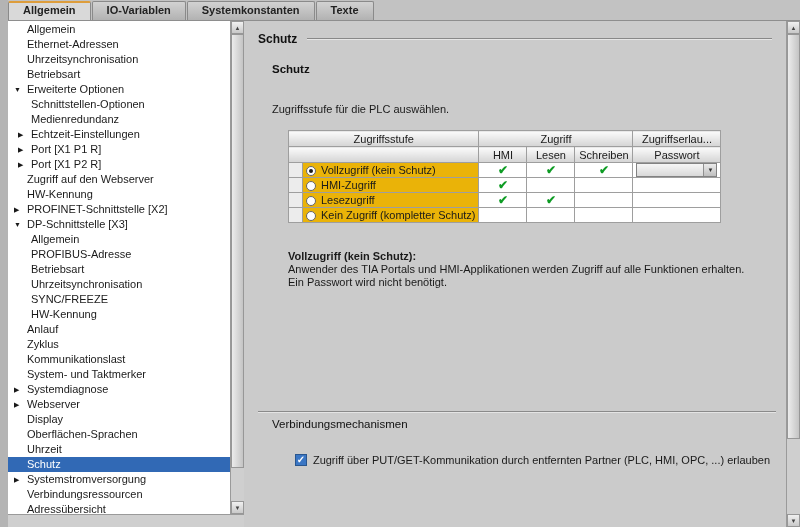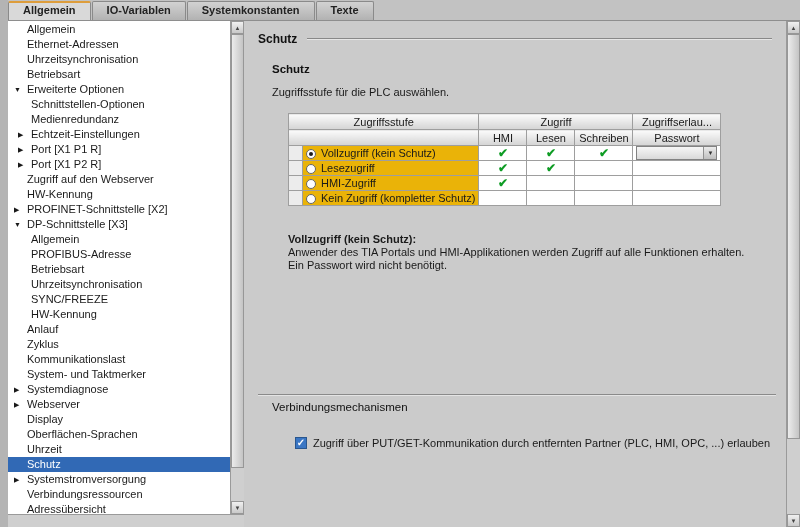--- a/index.html
+++ b/index.html
@@ -40,21 +40,21 @@
   .thumb-content { height:80%; }
   .scroll-track { flex:1; }
 
   
   .content { flex:1; background:#cbcbcb; padding:0 14px; position:relative; overflow:hidden; }
   .content-header { display:flex; align-items:center; margin-top:11px; }
   .content-title { font-size:12px; font-weight:bold; color:#111; margin-right:10px; }
   .header-rule { flex:1; height:2px; border-top:1px solid #888; border-bottom:1px solid #e6e6e6; }
   .section { margin-left:14px; }
   .sec-title { font-weight:bold; font-size:11.5px; margin-top:17px; color:#111; }
-  .instruction { margin-top:11px; }
+  .instruction { margin-top:28px; }
 
   
   table.access { border-collapse:collapse; margin-top:15px; margin-left:16px; background:#fff; font-size:11px; }
   table.access th, table.access td { border:1px solid #9e9e9e; padding:0 3px; height:15px; }
   table.access thead th { background:linear-gradient(#fbfbfb,#d4d4d4); font-weight:normal; text-align:center; height:16px; }
   table.access thead tr.subrow th { text-align:center; }
   th.trunc { text-align:center; overflow:hidden; white-space:nowrap; }
   td.selcol { background:#ececec; width:14px; }
   td.labelcol { background:#eab308; white-space:nowrap; }
   td.checkcol { background:#fff; text-align:center; }
@@ -182,31 +182,31 @@
                 <td class="checkcol"><span class="greencheck">✔</span></td>
                 <td class="checkcol"><span class="greencheck">✔</span></td>
                 <td class="pwcol">
                   <div class="combo">
                     <span class="combo-arrow">▼</span>
                   </div>
                 </td>
               </tr>
               <tr>
                 <td class="selcol"></td>
+                <td class="labelcol"><span class="radio"></span><span>HMI-Zugriff</span></td>
+                <td class="checkcol"><span class="greencheck">✔</span></td>
+                <td class="checkcol"></td>
+                <td class="checkcol"></td>
+                <td class="pwcol"></td>
+              </tr>
+              <tr>
+                <td class="selcol"></td>
                 <td class="labelcol"><span class="radio"></span><span>Lesezugriff</span></td>
                 <td class="checkcol"><span class="greencheck">✔</span></td>
                 <td class="checkcol"><span class="greencheck">✔</span></td>
-                <td class="checkcol"></td>
-                <td class="pwcol"></td>
-              </tr>
-              <tr>
-                <td class="selcol"></td>
-                <td class="labelcol"><span class="radio"></span><span>HMI-Zugriff</span></td>
-                <td class="checkcol"><span class="greencheck">✔</span></td>
-                <td class="checkcol"></td>
                 <td class="checkcol"></td>
                 <td class="pwcol"></td>
               </tr>
               <tr>
                 <td class="selcol"></td>
                 <td class="labelcol"><span class="radio"></span><span>Kein Zugriff (kompletter Schutz)</span></td>
                 <td class="checkcol"></td>
                 <td class="checkcol"></td>
                 <td class="checkcol"></td>
                 <td class="pwcol"></td>

